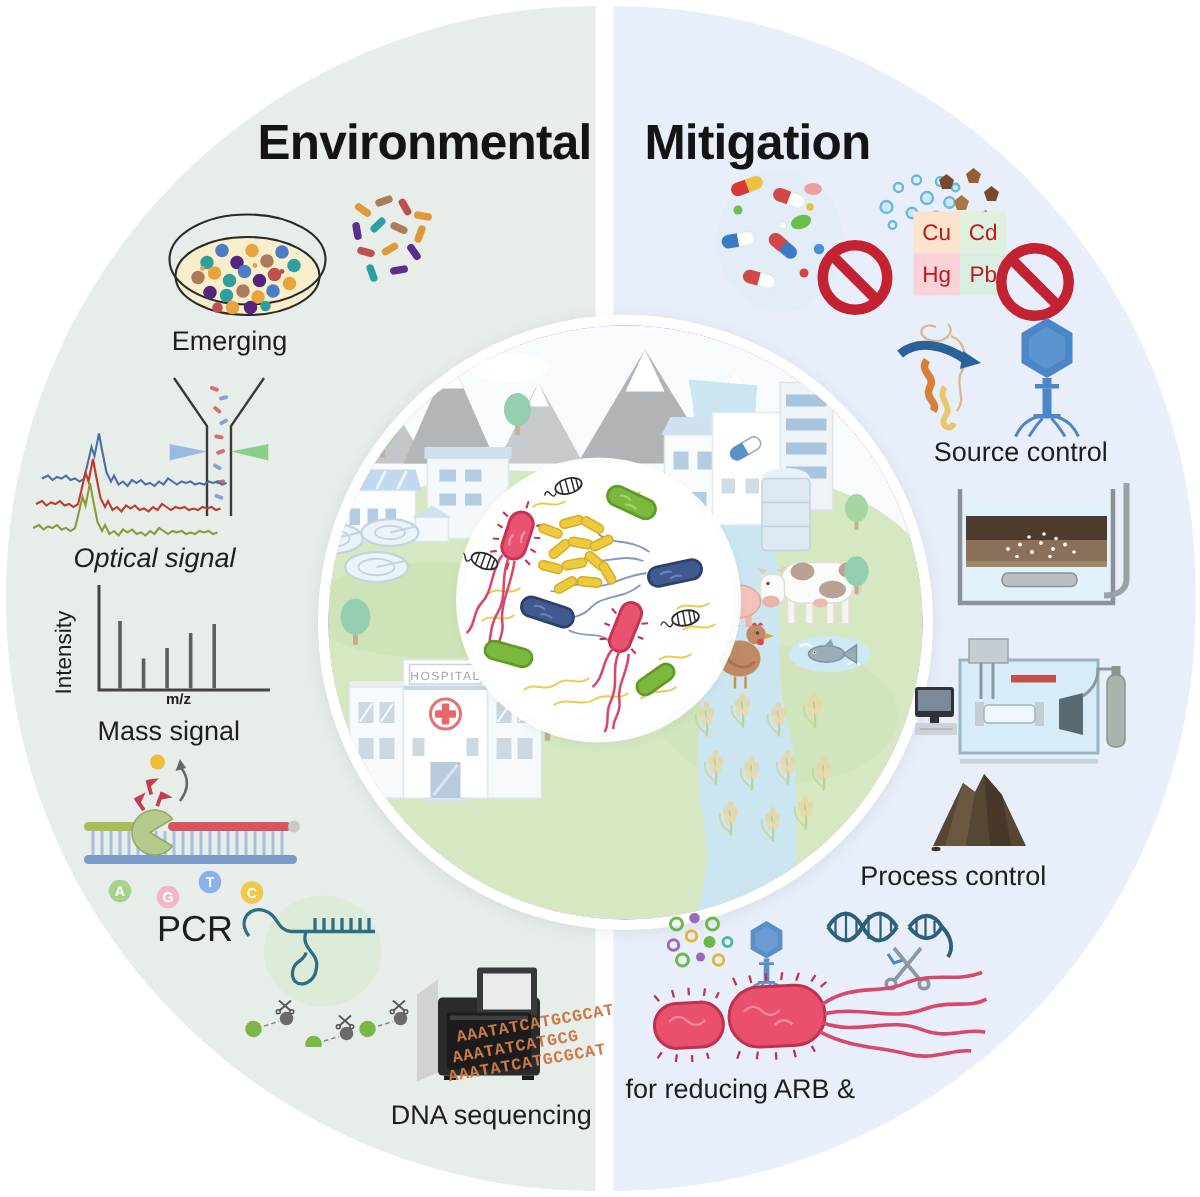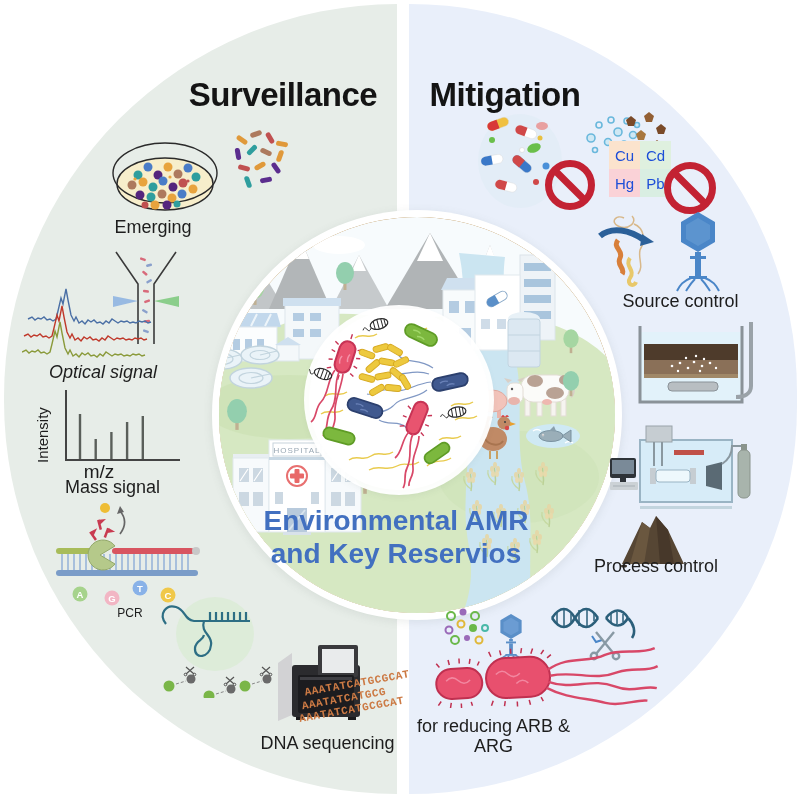--- a/index.html
+++ b/index.html
@@ -6,49 +6,49 @@
   #canvas{position:relative;width:800px;height:798px;background:#fff;overflow:hidden;
           font-family:"Liberation Sans",sans-serif;color:#1e1e1e;}
   .abs{position:absolute;}
   .half{position:absolute;top:4px;height:790px;}
   .half.left{left:4px;width:393px;border-radius:395px 0 0 395px;background:#e7ede8;}
   .half.right{left:409px;width:388px;border-radius:0 395px 395px 0;background:#e9effa;}
   .lbl{position:absolute;font-size:18px;line-height:1.12;text-align:center;color:#1d1d1d;}
   .title{position:absolute;font-size:33px;font-weight:700;letter-spacing:-.5px;text-align:center;color:#141414;}
   #landscape-ring{position:absolute;left:212px;top:210px;width:410px;height:410px;border-radius:50%;
           background:#fff;box-shadow:0 2px 10px rgba(90,110,100,.12);}
-  #landscape-clip{position:absolute;left:7px;top:7px;width:396px;height:396px;border-radius:50%;overflow:hidden;background:#a16207;}
+  #landscape-clip{position:absolute;left:7px;top:7px;width:396px;height:396px;border-radius:50%;overflow:hidden;background:#ec4899;}
   #bacteria-circle{position:absolute;left:309px;top:310px;width:180px;height:180px;border-radius:50%;background:#fff;
           box-shadow:0 0 0 5px rgba(255,255,255,.95),0 3px 10px rgba(80,100,90,.18);}
   #center-heading{position:absolute;left:196px;top:504px;width:400px;text-align:center;
           font-weight:700;font-size:28px;line-height:33px;color:#4270c0;}
   .nosign{position:absolute;border-radius:50%;border:7px solid #c32233;box-sizing:border-box;}
   .nosign::before{content:"";position:absolute;left:-4px;top:50%;margin-top:-3.5px;width:calc(100% + 8px);height:7px;
           background:#c32233;transform:rotate(45deg);}
   #metals-grid{position:absolute;left:609px;top:141px;display:grid;grid-template-columns:31px 31px;grid-template-rows:28px 28px;}
-  #metals-grid div{display:flex;align-items:center;justify-content:center;font-size:15px;color:#1d4ed8;}
+  #metals-grid div{display:flex;align-items:center;justify-content:center;font-size:15px;color:#b91c1c;}
   .cellcu{background:#fbe3cd;} .cellcd{background:#dff0df;} .cellhg{background:#fad2d7;} .cellpb{background:#d9eee2;}
   #pills-bubble{position:absolute;left:478px;top:114px;width:84px;height:94px;border-radius:50%;background:#e3edf7;}
   #seq-text{position:absolute;left:296px;top:676px;width:140px;transform:rotate(-10deg);
           font-family:"Liberation Mono",monospace;font-weight:700;font-size:11px;line-height:12.5px;
           letter-spacing:.5px;color:#cc7a44;}
   #seq-text div:nth-child(1){margin-left:10px;} #seq-text div:nth-child(2){margin-left:5px;}
   #intensity-lbl{position:absolute;left:34px;top:398px;height:74px;writing-mode:vertical-rl;transform:rotate(180deg);
           font-size:15px;color:#1d1d1d;text-align:center;}
   #crispr-blob{position:absolute;left:176px;top:597px;width:78px;height:74px;border-radius:50%;background:#ddecd9;}
   svg{display:block;}
 </style>
 </head>
 <body>
 <div id="canvas">
 
 <div class="half left" style="background: rgb(231, 237, 232);"></div>
 <div class="half right" style="background: rgb(233, 239, 250);"></div>
 
-<div class="title" style="left:158px;top:76px;width:250px;">Surveillance</div>
+<div class="title" style="left:158px;top:76px;width:250px;">Environmental</div>
 <div class="title" style="left:400px;top:76px;width:210px;">Mitigation</div>
 
 <div id="landscape-ring">
  <div id="landscape-clip">
   <svg width="396" height="396" viewBox="0 0 396 396">
     <defs>
       <g id="treeA">
               <rect x="-1.5" y="8" width="3" height="11" fill="#c0b092"></rect>
               <ellipse cx="0" cy="2" rx="9" ry="11" fill="#a5d6a2"></ellipse>
             </g>
@@ -368,24 +368,20 @@
           </g>
       <g transform="translate(148,102) rotate(-10)">
             <path d="M-17,2 q2,-4 4,0 q2,4 4,0" stroke="#2a2a2a" stroke-width=".9" fill="none"></path>
             <ellipse rx="9" ry="5" fill="#fff" stroke="#2a2a2a" stroke-width="1.2"></ellipse>
             <path d="M-5,-4 V4 M-1,-5 V5 M3,-4.5 V4.5 M6,-3.5 V3.5" stroke="#2a2a2a"></path>
           </g>
     </g>
   </svg>
 </div>
 
-<div id="center-heading" style="color: rgb(66, 112, 192);">
-  <div>Environmental AMR</div>
-  <div>and Key Reservios</div>
-</div>
 
 <svg class="abs" style="left:110px;top:137px;" width="110" height="85" viewBox="0 0 110 85">
   <ellipse cx="55" cy="47" rx="48" ry="26" fill="#f7eecb" stroke="#2a2a2a" stroke-width="1.4"></ellipse>
   <ellipse cx="55" cy="36" rx="52" ry="30" fill="none" stroke="#2a2a2a" stroke-width="1.4"></ellipse>
   <g>
     <circle cx="28" cy="38" r="4.5" fill="#2f9e9e"></circle>
         <circle cx="38" cy="30" r="4.5" fill="#4a7cc7"></circle>
     <circle cx="48" cy="38" r="4.5" fill="#55257d"></circle>
         <circle cx="58" cy="30" r="4.5" fill="#e8a33d"></circle>
     <circle cx="68" cy="37" r="4.5" fill="#ad7a5e"></circle>
@@ -488,21 +484,21 @@
   <path d="M18,2 L18,72 L132,72" stroke="#444" stroke-width="2" fill="none"></path>
   <g id="ms-bars">
         <line x1="32" x2="32" y1="71" y2="26" stroke="#5a5f5a" stroke-width="2.4"></line>
         <line x1="47.7" x2="47.7" y1="71" y2="51" stroke="#5a5f5a" stroke-width="2.4"></line>
         <line x1="63.4" x2="63.4" y1="71" y2="44" stroke="#5a5f5a" stroke-width="2.4"></line>
         <line x1="79.1" x2="79.1" y1="71" y2="34" stroke="#5a5f5a" stroke-width="2.4"></line>
         <line x1="94.8" x2="94.8" y1="71" y2="28" stroke="#5a5f5a" stroke-width="2.4"></line>
       </g>
 </svg>
 <div id="intensity-lbl">Intensity</div>
-<div class="lbl" style="left:64px;top:461px;width:70px;font-size:19px;">m/z</div>
+<div class="lbl" style="left:84px;top:461px;width:70px;font-size:10px;font-weight:bold;">m/z</div>
 <div class="lbl" style="left:40px;top:477px;width:145px;">Mass signal</div>
 
 <svg class="abs" style="left:48px;top:498px;" width="165" height="110" viewBox="0 0 165 110">
   <path d="M14,56V72M20,56V72M26,56V72M32,56V72M38,56V72M44,56V72M50,56V72M56,56V72M62,56V72M68,56V72M74,56V72M80,56V72M86,56V72M92,56V72M98,56V72M104,56V72M110,56V72M116,56V72M122,56V72M128,56V72M134,56V72M140,56V72" stroke="#a8c0dc" stroke-width="2"></path>
   <rect x="8" y="72" width="142" height="6" rx="3" fill="#7a9cc8"></rect>
   <rect x="8" y="50" width="36" height="6" rx="3" fill="#a8bc5a"></rect>
   <rect x="64" y="50" width="82" height="6" rx="3" fill="#d85560"></rect>
   <circle cx="148" cy="53" r="4" fill="#c8c8c8"></circle>
   <path d="M52,57 L67,48 A15,15 0 1 0 67,66 Z" fill="#b5c98a" stroke="#93a86a"></path>
   <g fill="#c83a50">
@@ -526,21 +522,21 @@
     <circle cx="32" cy="96" r="7.5" fill="#a6d38c"></circle>
         <text x="32" y="99.5">A</text>
     <circle cx="64" cy="100" r="7.5" fill="#f2b6c4"></circle>
         <text x="64" y="103.5">G</text>
     <circle cx="92" cy="90" r="7.5" fill="#89b2e8"></circle>
         <text x="92" y="93.5">T</text>
     <circle cx="120" cy="97" r="7.5" fill="#f0c84a"></circle>
         <text x="120" y="100.5">C</text>
   </g>
 </svg>
-<div class="lbl" style="left:80px;top:607px;width:100px;font-size:12px;">PCR</div>
+<div class="lbl" style="left:80px;top:607px;width:100px;font-size:24px;">PCR</div>
 
 <div id="crispr-blob"></div>
 <svg class="abs" style="left:156px;top:600px;" width="100" height="66" viewBox="0 0 100 66">
   <g stroke="#2d6e84" stroke-width="2.2" fill="none">
     <path d="M10,24 C2,14 10,4 20,7 C30,10 28,20 38,21 L50,21"></path>
     <path d="M50,21 L94,21"></path>
     <path d="M54,21 V12 M60,21 V12 M66,21 V12 M72,21 V12 M78,21 V12 M84,21 V12 M90,21 V12"></path>
     <path d="M48,21 C44,33 57,35 55,45 C54,58 38,60 39,48 C40,40 47,41 48,35"></path>
   </g>
 </svg>
@@ -719,21 +715,21 @@
   <path d="M3,62 H25" stroke="#a8b0b6"></path>
   <rect x="30" y="82" width="92" height="3" fill="#c2d4de"></rect>
 </svg>
 
 <svg class="abs" style="left:616px;top:506px;" width="74" height="66" viewBox="0 0 74 66">
   <polygon points="6,58 26,16 34,22 40,10 52,24 68,58" fill="#564634"></polygon>
   <polygon points="26,16 34,22 28,58 14,58" fill="#6a573f"></polygon>
   <polygon points="40,10 52,24 58,58 44,58" fill="#47382a"></polygon>
   <ellipse cx="8" cy="60" rx="3" ry="1.5" fill="#3a3028"></ellipse>
 </svg>
-<div class="lbl" style="left:553px;top:556px;width:165px;text-align:right;">Process control</div>
+<div class="lbl" style="left:553px;top:574px;width:165px;">Process control</div>
 
 <svg class="abs" style="left:441px;top:606px;" width="50" height="50" viewBox="0 0 50 50">
   <g stroke-width="2" fill="none">
     <circle cx="10" cy="10" r="4" stroke="#6ab84a"></circle>
         <circle cx="22" cy="6" r="3.5" fill="#9a6ab8" stroke="none"></circle>
     <circle cx="34" cy="10" r="4" stroke="#6ab84a"></circle>
         <circle cx="8" cy="24" r="3.5" stroke="#9a6ab8"></circle>
     <circle cx="20" cy="18" r="3.5" stroke="#e0b83a"></circle>
         <circle cx="32" cy="22" r="4" fill="#6ab84a" stroke="none"></circle>
     <circle cx="14" cy="34" r="4" stroke="#6ab84a"></circle>
@@ -786,16 +782,15 @@
     <g stroke="#d84868" stroke-width="2.4" fill="none">
       <path d="M118,26 C140,12 158,22 176,14 C194,8 210,16 226,10"></path>
       <path d="M120,32 C146,28 164,40 188,32 C204,27 216,34 228,28"></path>
       <path d="M118,38 C142,48 162,36 184,46 C202,54 214,46 226,50"></path>
       <path d="M116,44 C136,56 156,56 174,62 C190,67 204,60 216,62"></path>
     </g>
   </g>
 </svg>
 <div class="lbl" style="left:391px;top:716px;width:205px;line-height:20px;">
   <div>for reducing ARB &amp;</div>
-  <div>ARG</div>
 </div>
 
 </div>
 
 </body></html>

